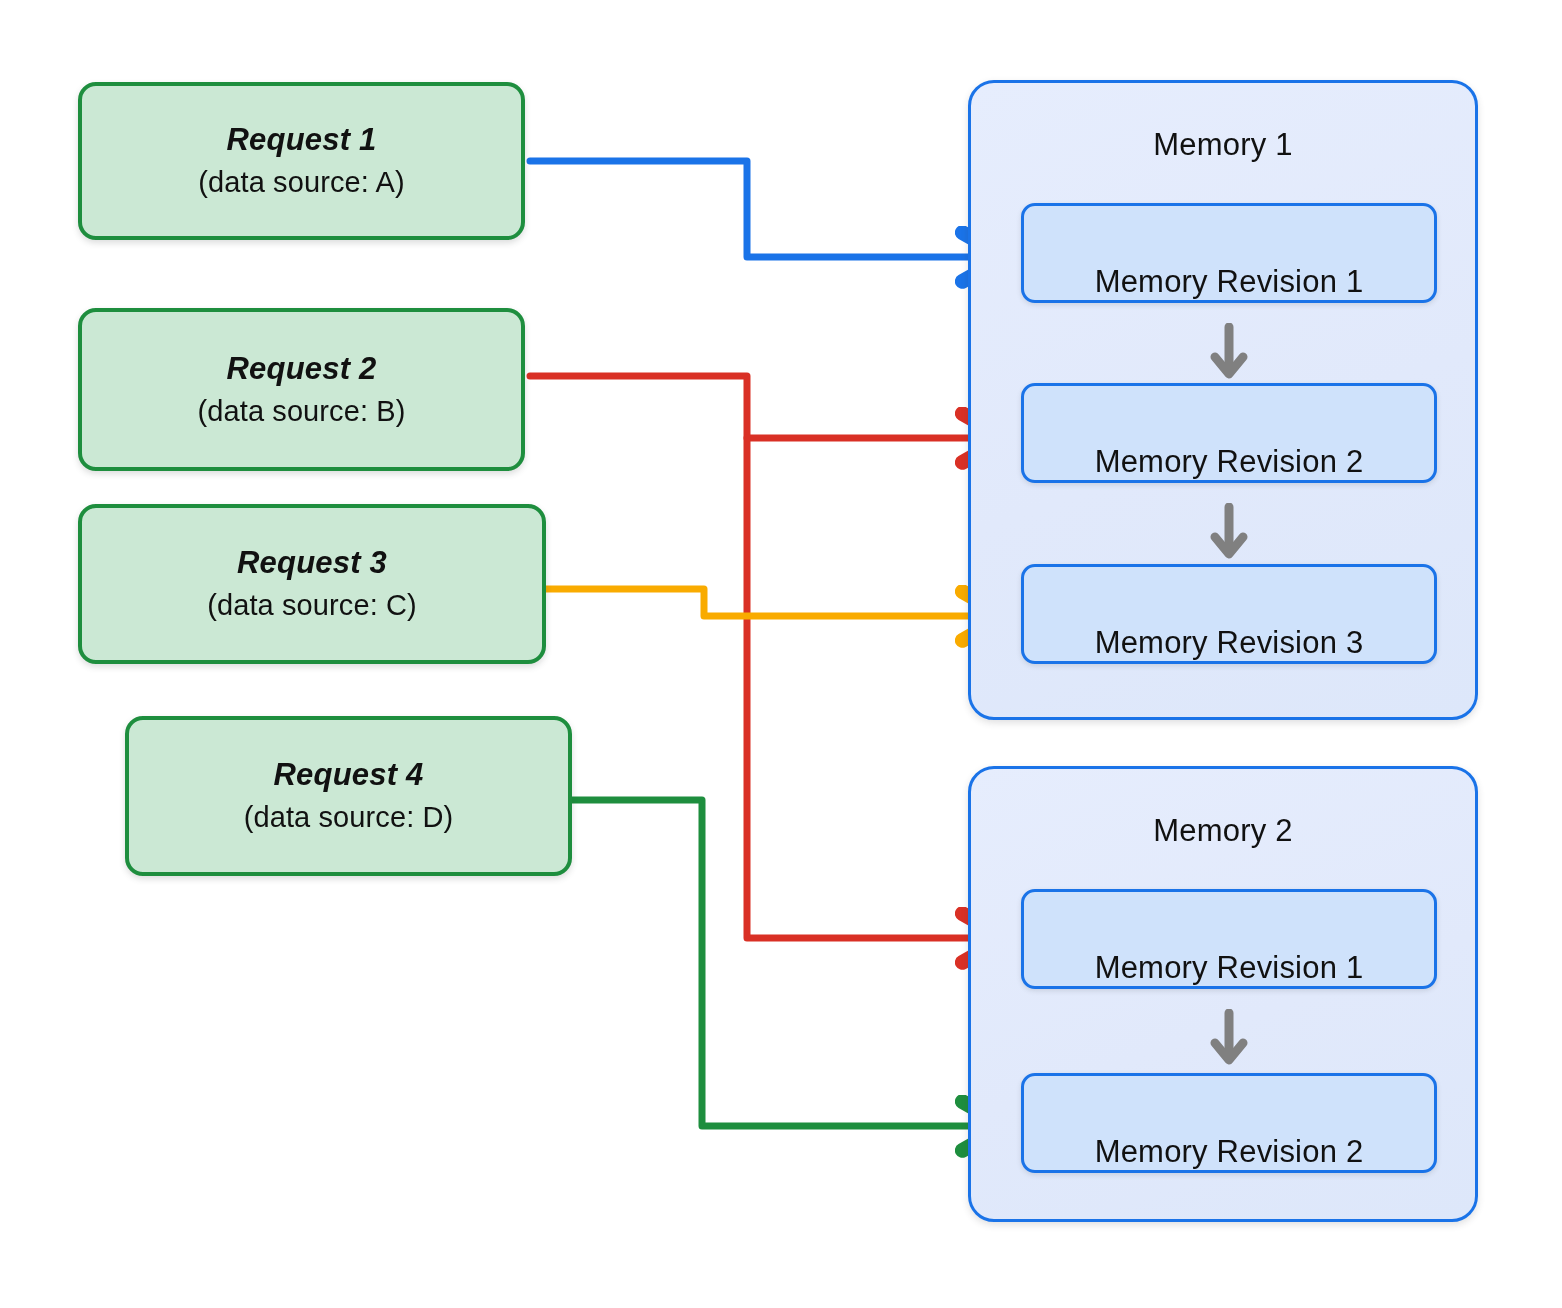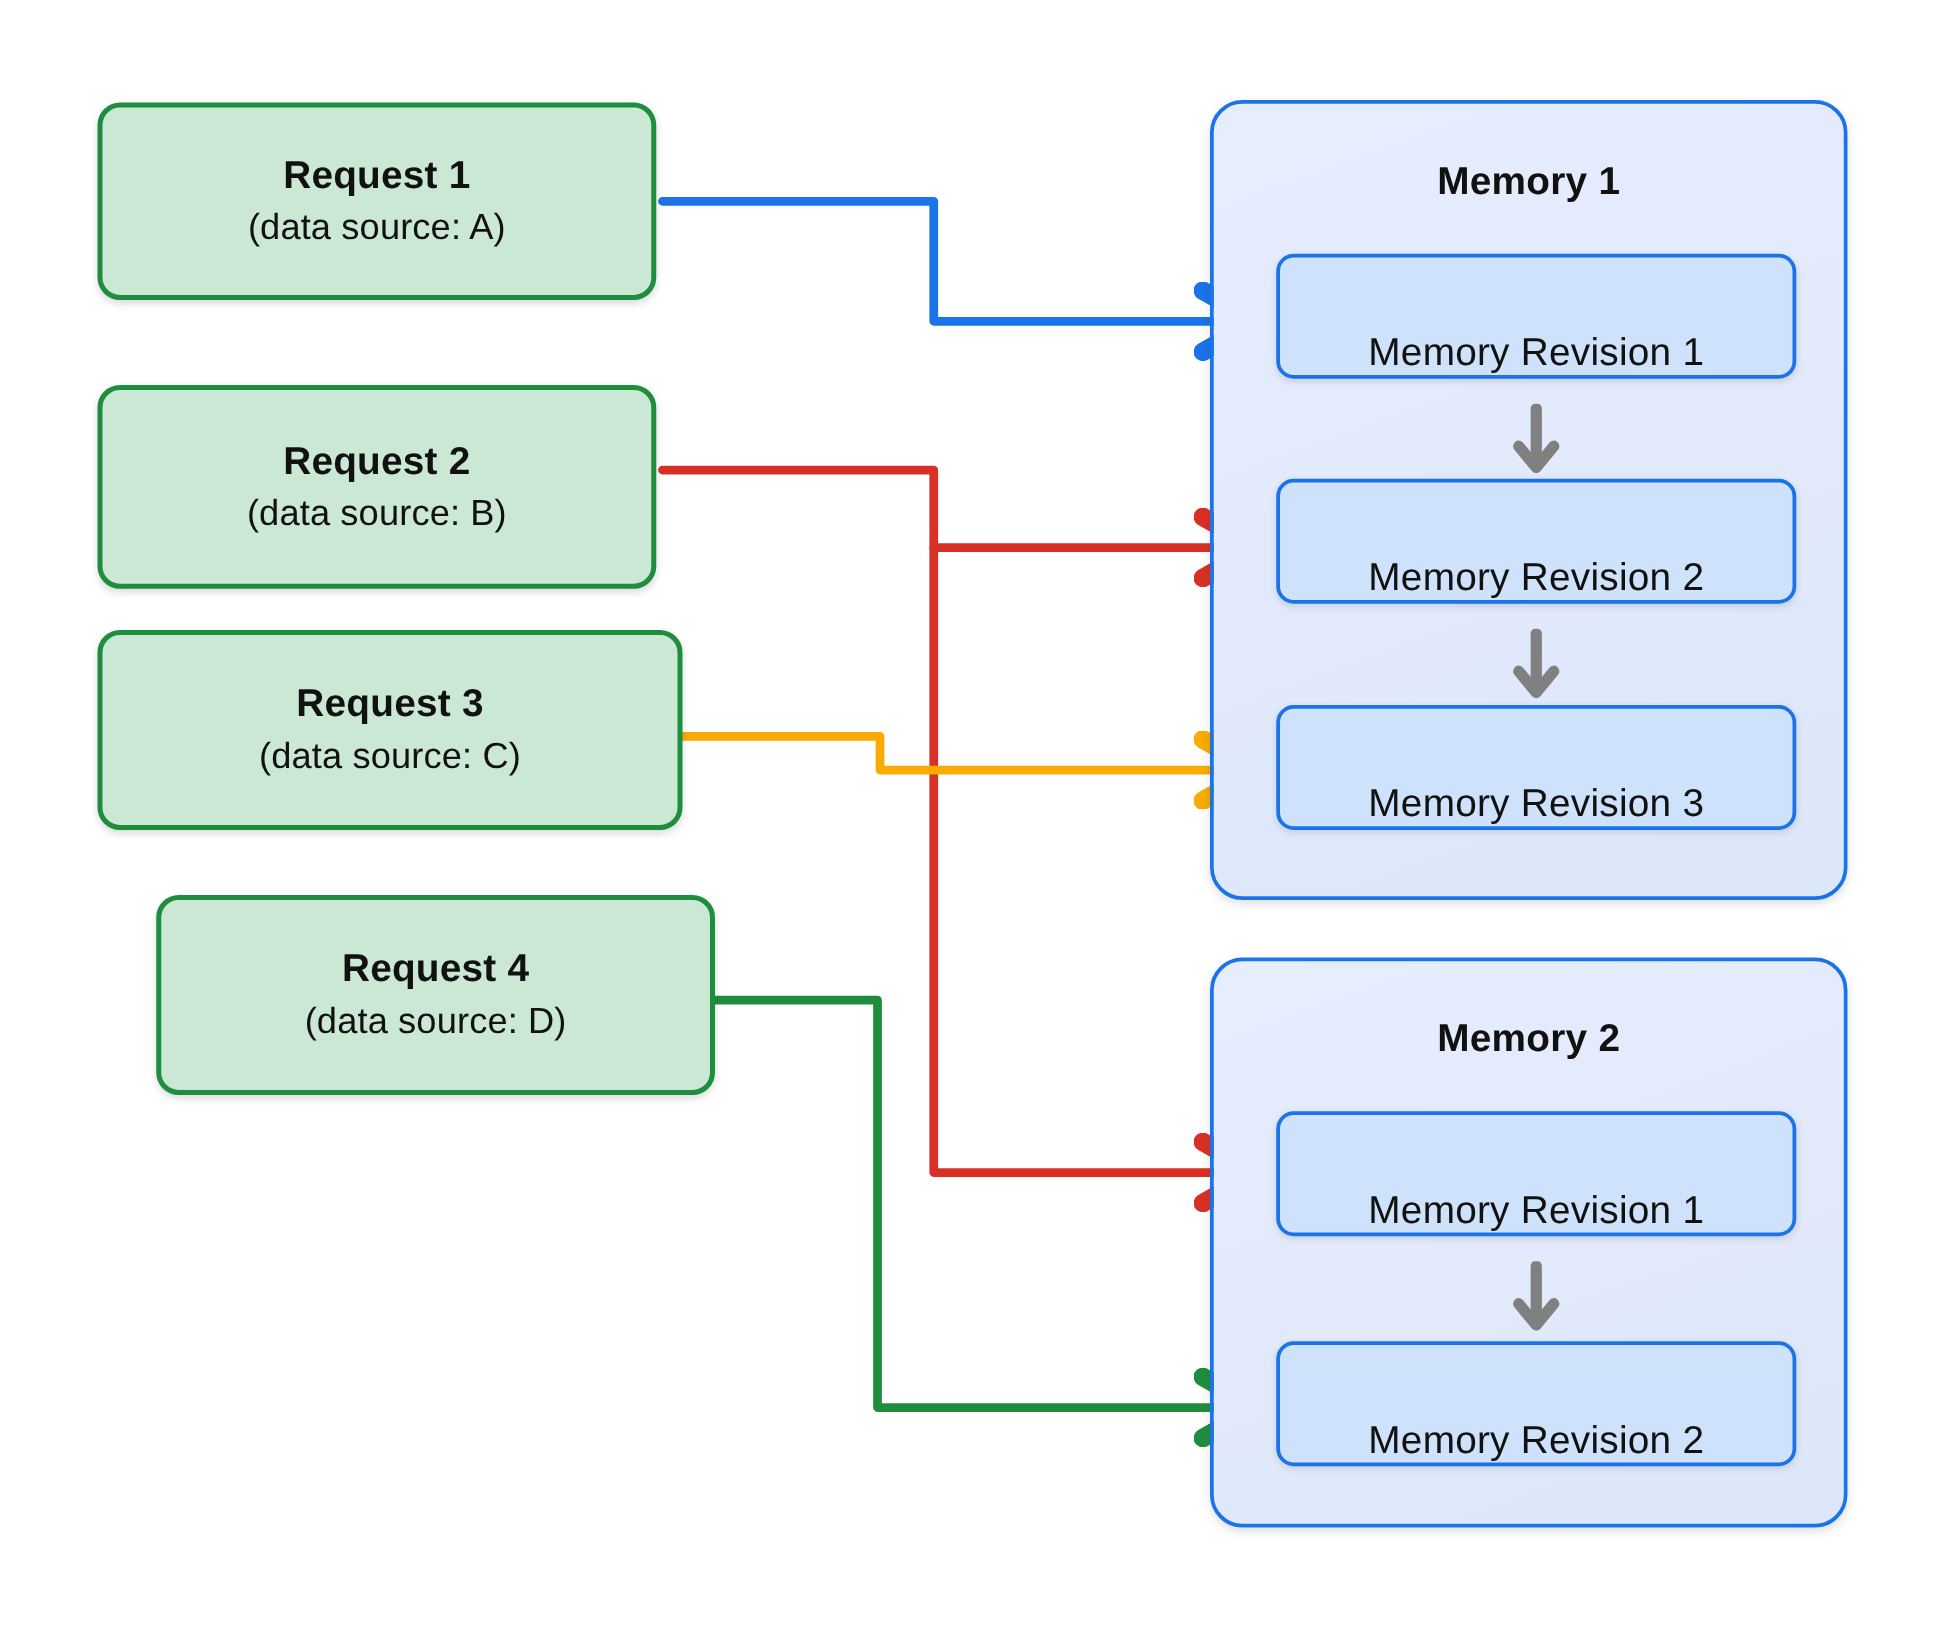--- a/index.html
+++ b/index.html
@@ -41,20 +41,21 @@
     justify-content: center;
     box-shadow: 0 3px 6px rgba(60,64,67,0.18);
     color: #111111;
     text-align: center;
   }
   .request-title {
     font-size: 31px;
     font-weight: 600;
     line-height: 1.22;
     letter-spacing: 0.2px;
+    font-style: italic;
   }
   .request-sub {
     font-size: 29px;
     font-weight: 400;
     line-height: 1.22;
     letter-spacing: 0.1px;
     margin-top: 6px;
   }
 
   
@@ -65,21 +66,21 @@
     border: 3px solid #1a73e8;
     border-radius: 26px;
     box-shadow: 0 3px 7px rgba(60,64,67,0.16);
   }
   .memory-title {
     position: absolute;
     left: 0;
     right: 0;
     text-align: center;
     font-size: 31px;
-    font-weight: 700;
+    font-weight: 400;
     color: #111111;
     letter-spacing: 0.2px;
   }
   .revision-box {
     position: absolute;
     box-sizing: border-box;
     background: #cfe2fb;
     border: 3px solid #1a73e8;
     border-radius: 14px;
     display: flex;

